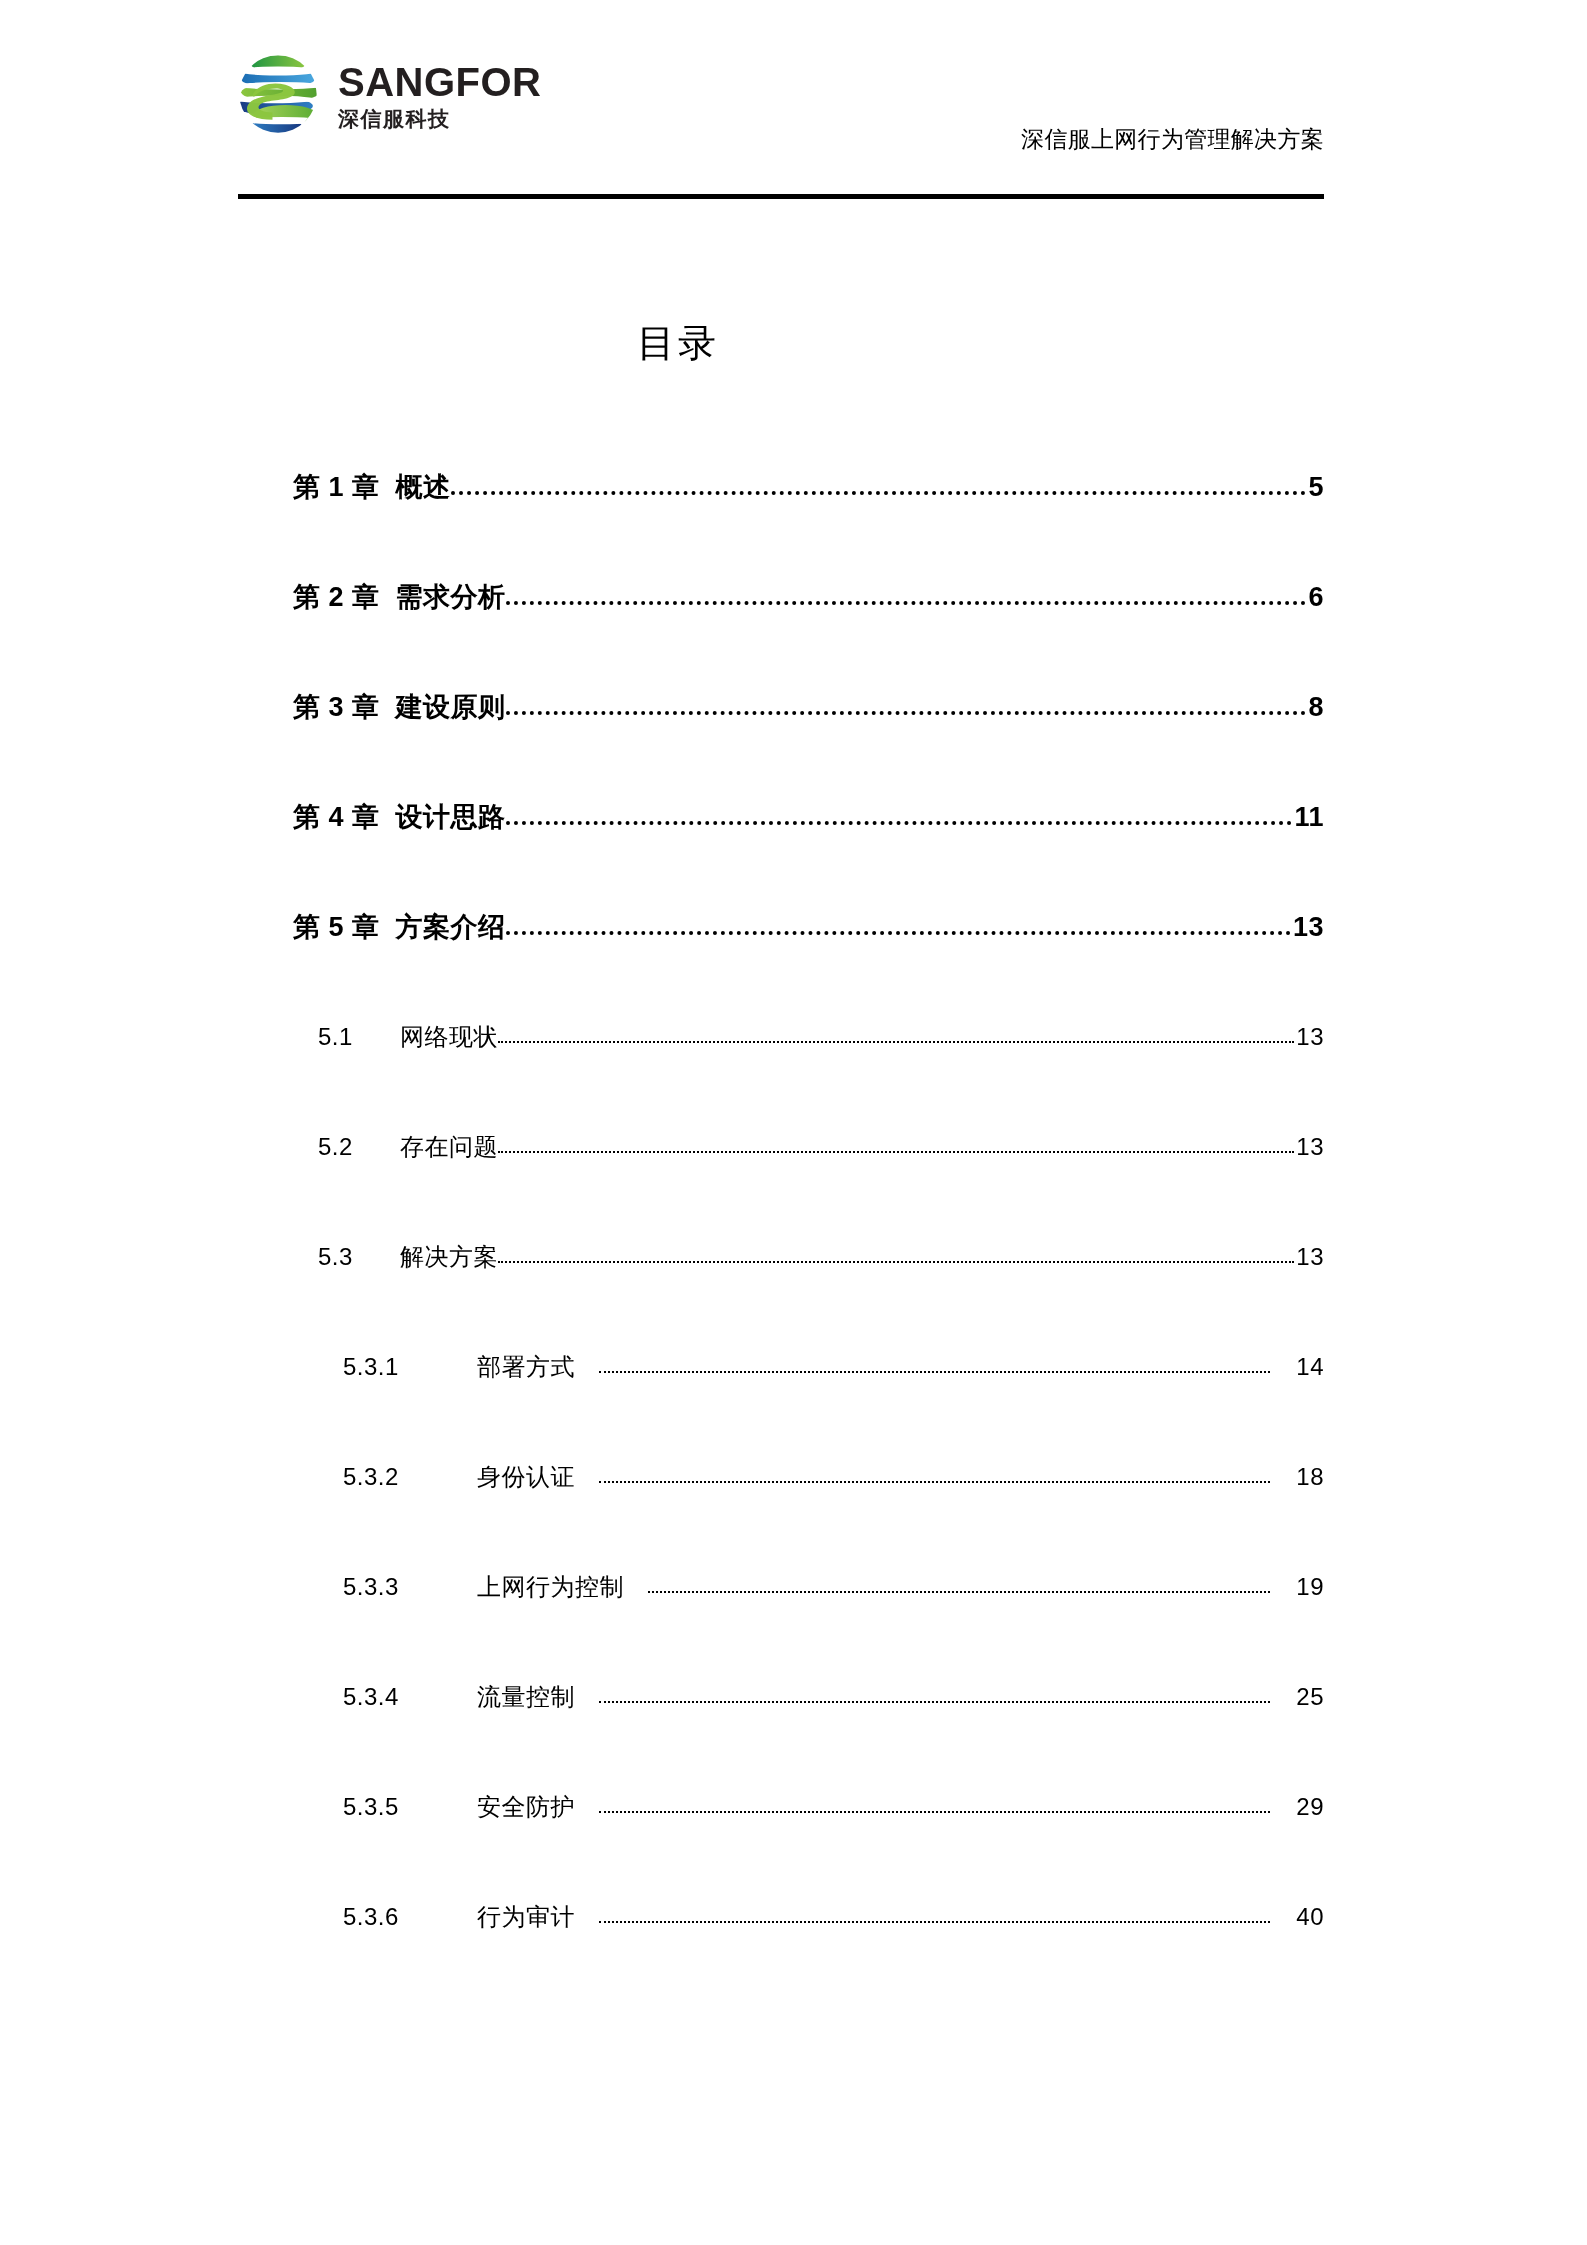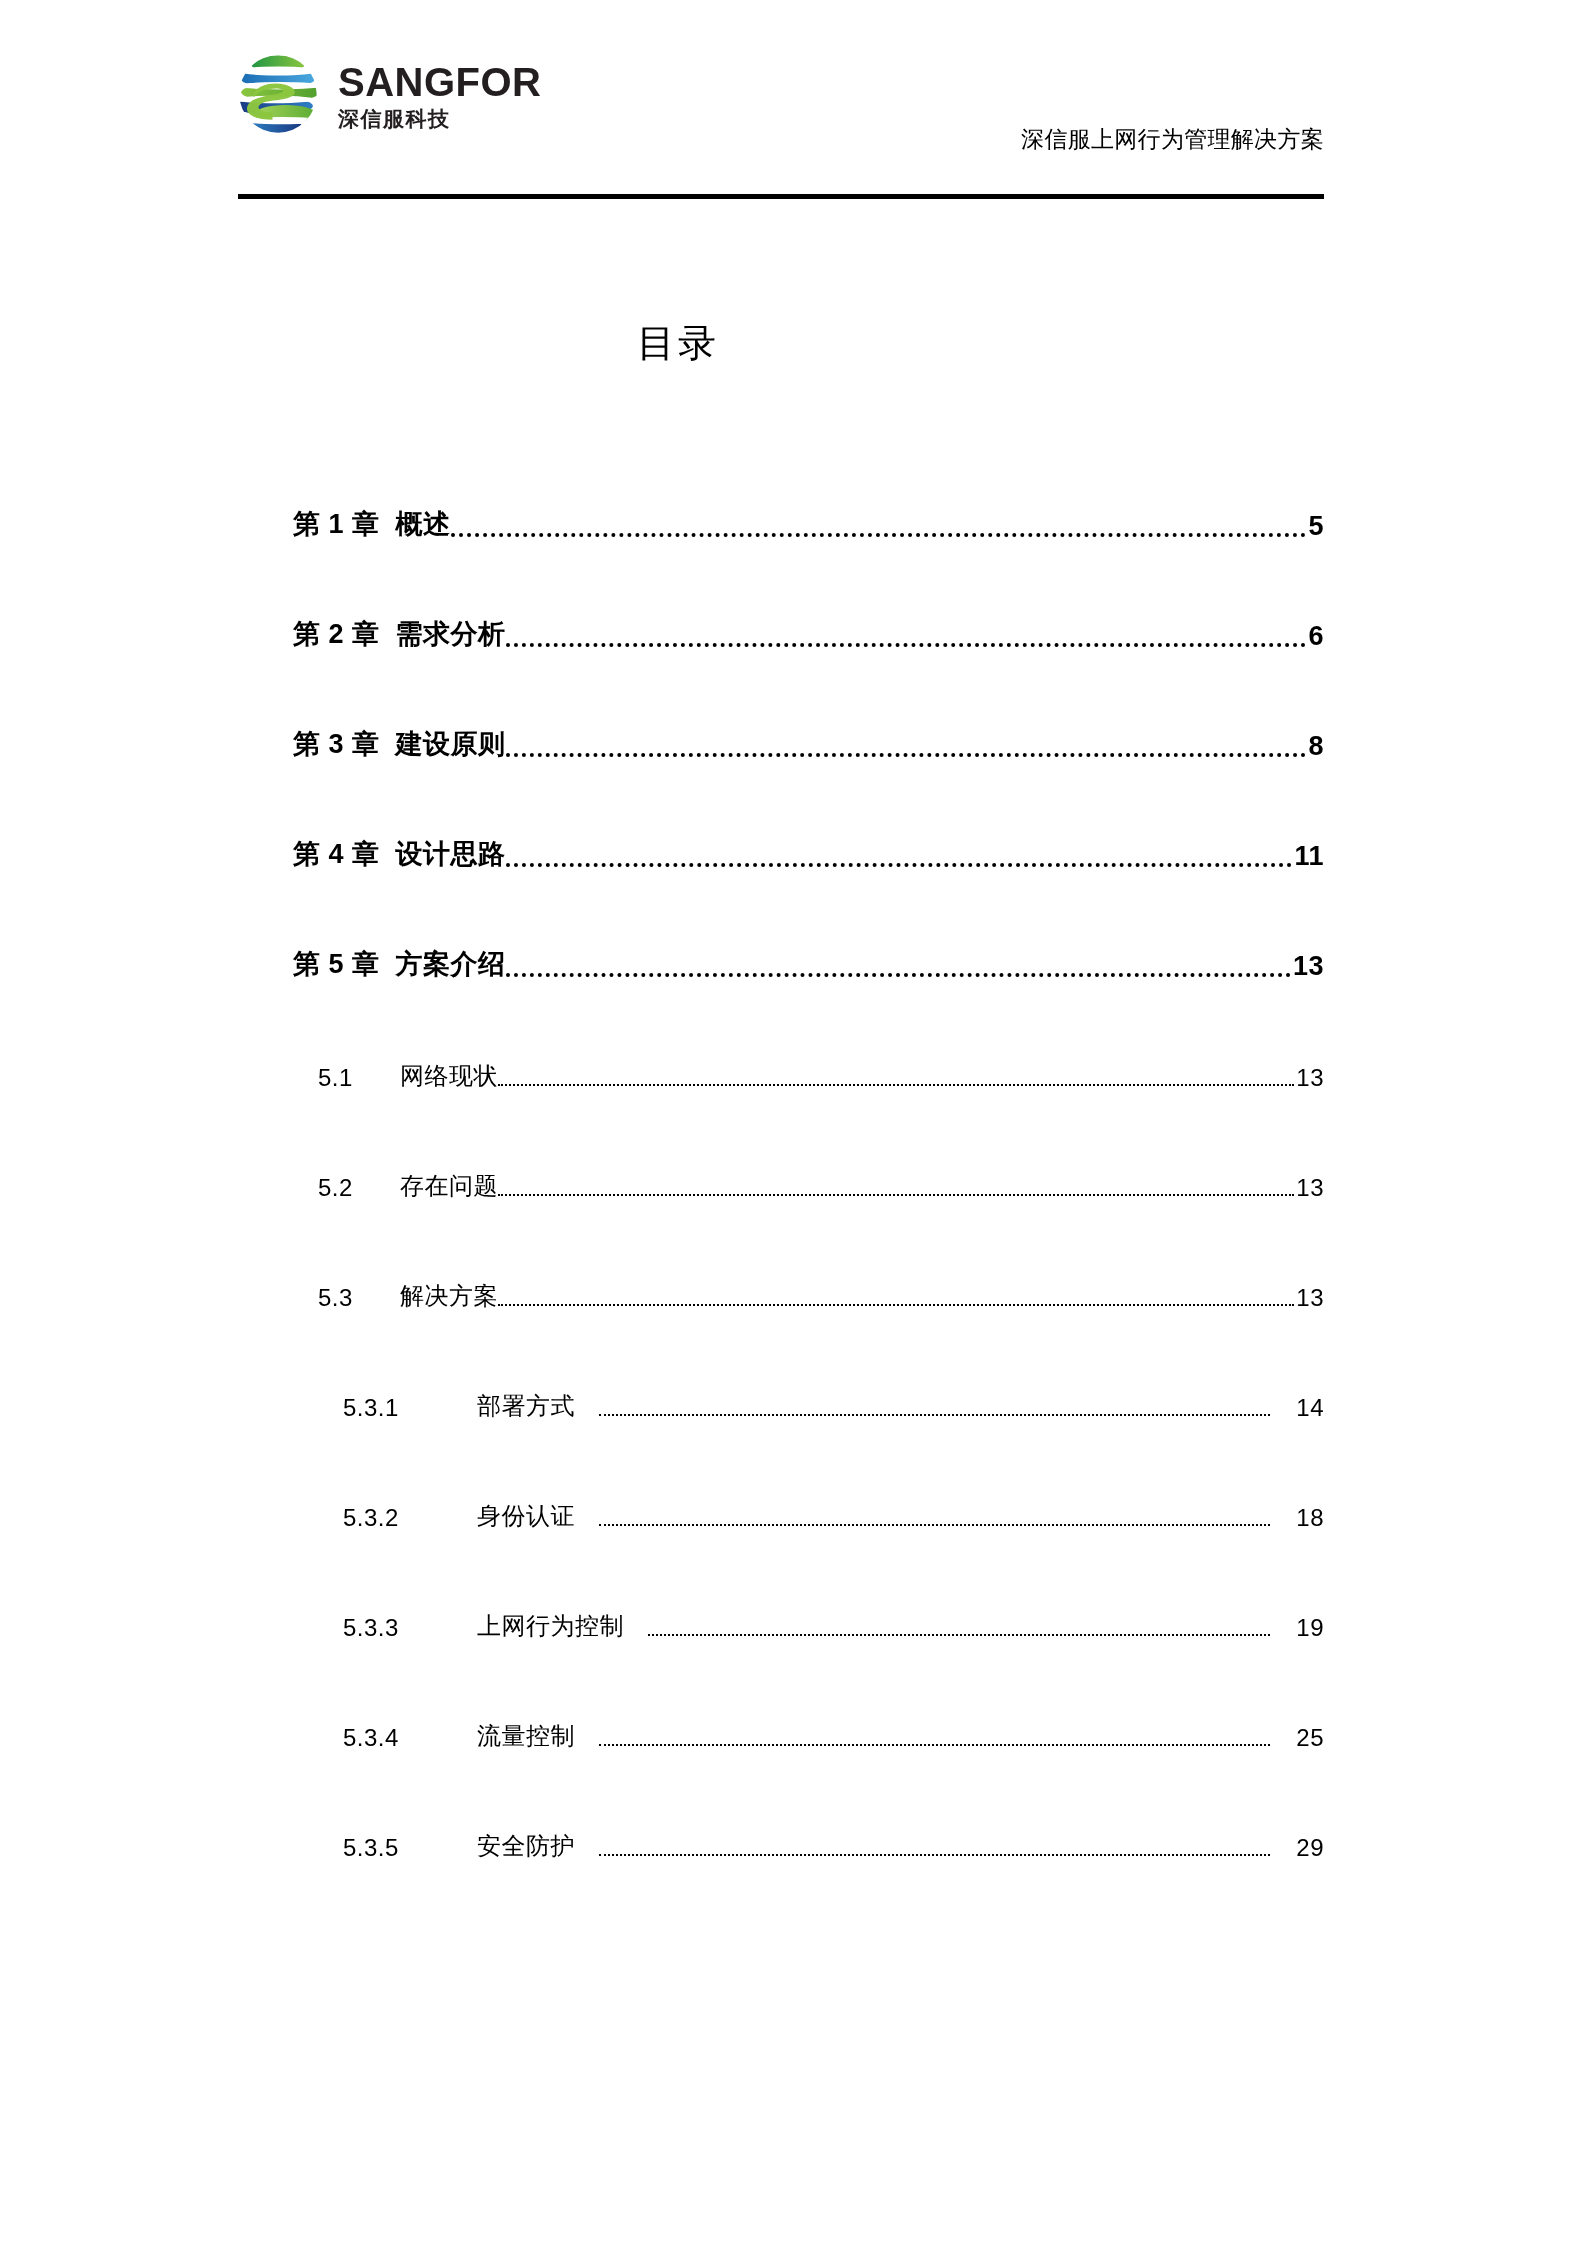--- a/index.html
+++ b/index.html
@@ -110,21 +110,21 @@
 
   .toc {
     position: absolute;
     left: 0;
     top: 432px;
     width: 1587px;
   }
 
   .toc-row {
     display: flex;
-    align-items: flex-end;
+    align-items: center;
     width: 1587px;
     box-sizing: border-box;
     white-space: nowrap;
   }
 
   
   .toc-row.lvl1 {
     padding-left: 293px;
     padding-right: 263px;
     height: 110px;
@@ -348,15 +348,21 @@
         <span class="toc-label">流量控制</span>
         <span class="toc-leader"></span>
         <span class="toc-page">25</span>
       </div>
       <div class="toc-row lvl3">
         <span class="toc-num">5.3.5</span>
         <span class="toc-label">安全防护</span>
         <span class="toc-leader"></span>
         <span class="toc-page">29</span>
       </div>
+      <div class="toc-row lvl3">
+        <span class="toc-num">5.3.6</span>
+        <span class="toc-label">行为审计</span>
+        <span class="toc-leader"></span>
+        <span class="toc-page">40</span>
+      </div>
     </div>
 
 </div>
 
 </body></html>

